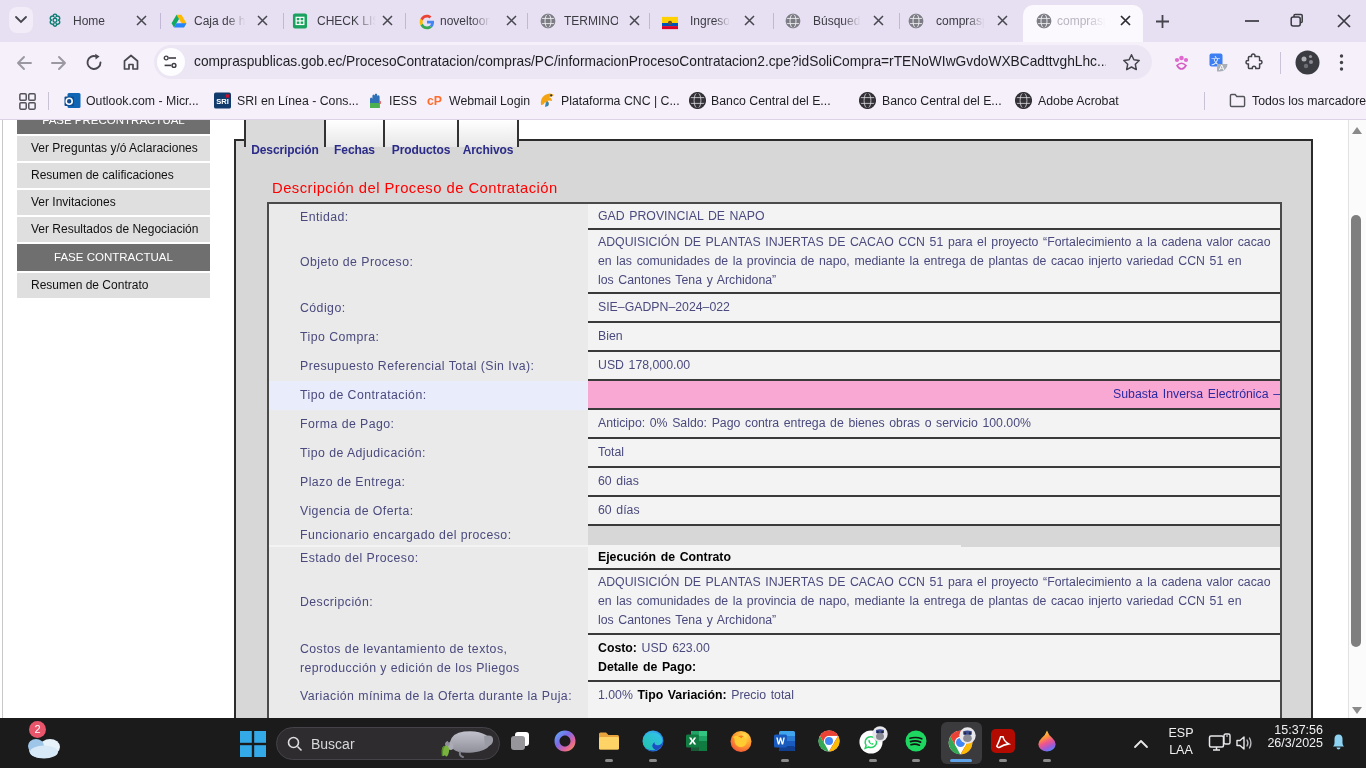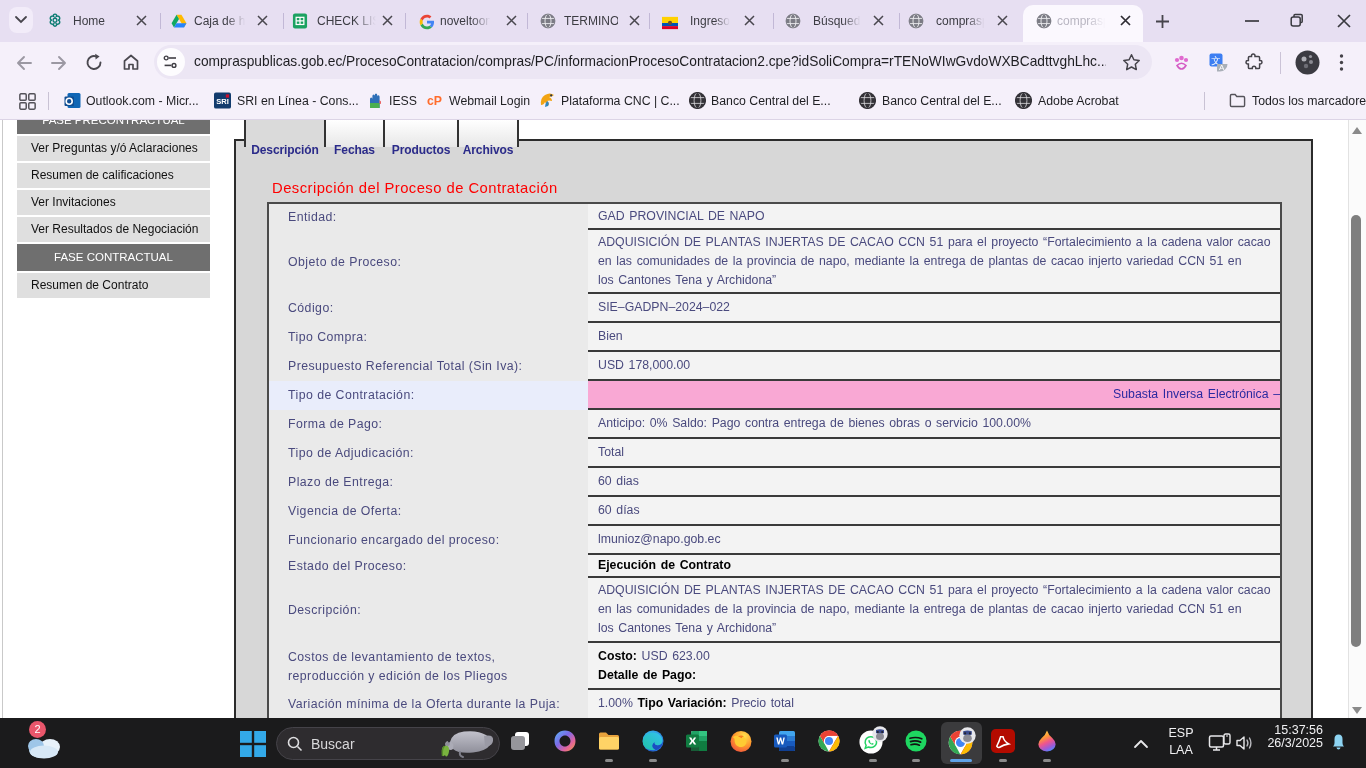--- a/index.html
+++ b/index.html
@@ -27,21 +27,21 @@
 .sbitem { position:absolute; left:17px; width:193px; height:25px; background:#DFDFDF; color:#111; font-size:12px; line-height:25px; padding-left:14px; }
 .sbhead { position:absolute; left:17px; width:193px; background:#6F6F6F; color:#fff; font-size:11.5px; font-weight:normal; text-align:center; overflow:hidden; }
 #panel { position:absolute; left:234px; top:18.5px; width:1079px; height:580px; background:#D7D7D7; border:2px solid #2B2B2B; border-bottom:none; }
 #ptabs { position:absolute; left:244px; top:0; height:26.5px; display:flex; }
 .ptab { height:26.5px; border-left:2px solid #333; font-size:12px; font-weight:bold; letter-spacing:-0.1px; color:#2B2B8A; text-align:center; padding-top:23px; background:linear-gradient(#FFFFFF,#E7E7E7); }
 .ptab.act { background:#DADADA; }
 .ptab.last { border-right:2px solid #333; }
 #ptitle { position:absolute; left:272px; top:60px; font-size:14.8px; color:#FE0000; letter-spacing:0.45px; }
 #ptable { position:absolute; left:267px; top:82px; width:1015px; border:2px solid #4A4A4A; border-bottom:none; }
 .row { display:flex; width:100%; }
-.lc { width:319px; background:#EAEAEA; color:#4A4A7E; font-size:12.3px; letter-spacing:0.45px; padding-left:19px; display:flex; flex-direction:column; justify-content:center; line-height:19px; }
+.lc { width:319px; background:#EAEAEA; color:#4A4A7E; font-size:12.3px; letter-spacing:0.45px; padding-left:31px; display:flex; flex-direction:column; justify-content:center; line-height:19px; }
 .vc { width:692px; background:#F3F3F3; color:#4A4A7E; font-size:12.3px; word-spacing:1.2px; padding-left:10px; border-bottom:2px solid #3A3A3A; display:flex; flex-direction:column; justify-content:center; line-height:19px; }
 .vc b, .lc b { color:#000; }
 
 
 #sbtrack { position:absolute; left:1348px; top:0; width:18px; height:598px; background:#FBFBFB; border-left:1px solid #E2E2E2; }
 #sbthumb { position:absolute; left:1351px; top:95px; width:10px; height:432px; background:#7F7F7F; border-radius:5px; }
 
 
 #taskbar { position:absolute; left:0; top:718px; width:1366px; height:50px; background:#1B1B1C; }
 .tbico { position:absolute; top:729px; width:24px; height:24px; }
@@ -356,21 +356,21 @@
           <div class="vc">Total</div>
         </div>
       <div class="row" style="height:29px;">
           <div class="lc">Plazo de Entrega:</div>
           <div class="vc">60 dias</div>
         </div>
       <div class="row" style="height:29px;">
           <div class="lc">Vigencia de Oferta:</div>
           <div class="vc">60 días</div>
         </div>
-      <div class="row" style="height:29px;">
+      <div class="row" style="height:21px;flex-direction:column;">
           <div class="lc">Funcionario encargado del proceso:</div>
           <div class="vc">lmunioz@napo.gob.ec</div>
         </div>
       <div class="row" style="height:23px;">
           <div class="lc">Estado del Proceso:</div>
           <div class="vc">
             <b>Ejecución de Contrato</b>
           </div>
         </div>
       <div class="row" style="height:65px;">

